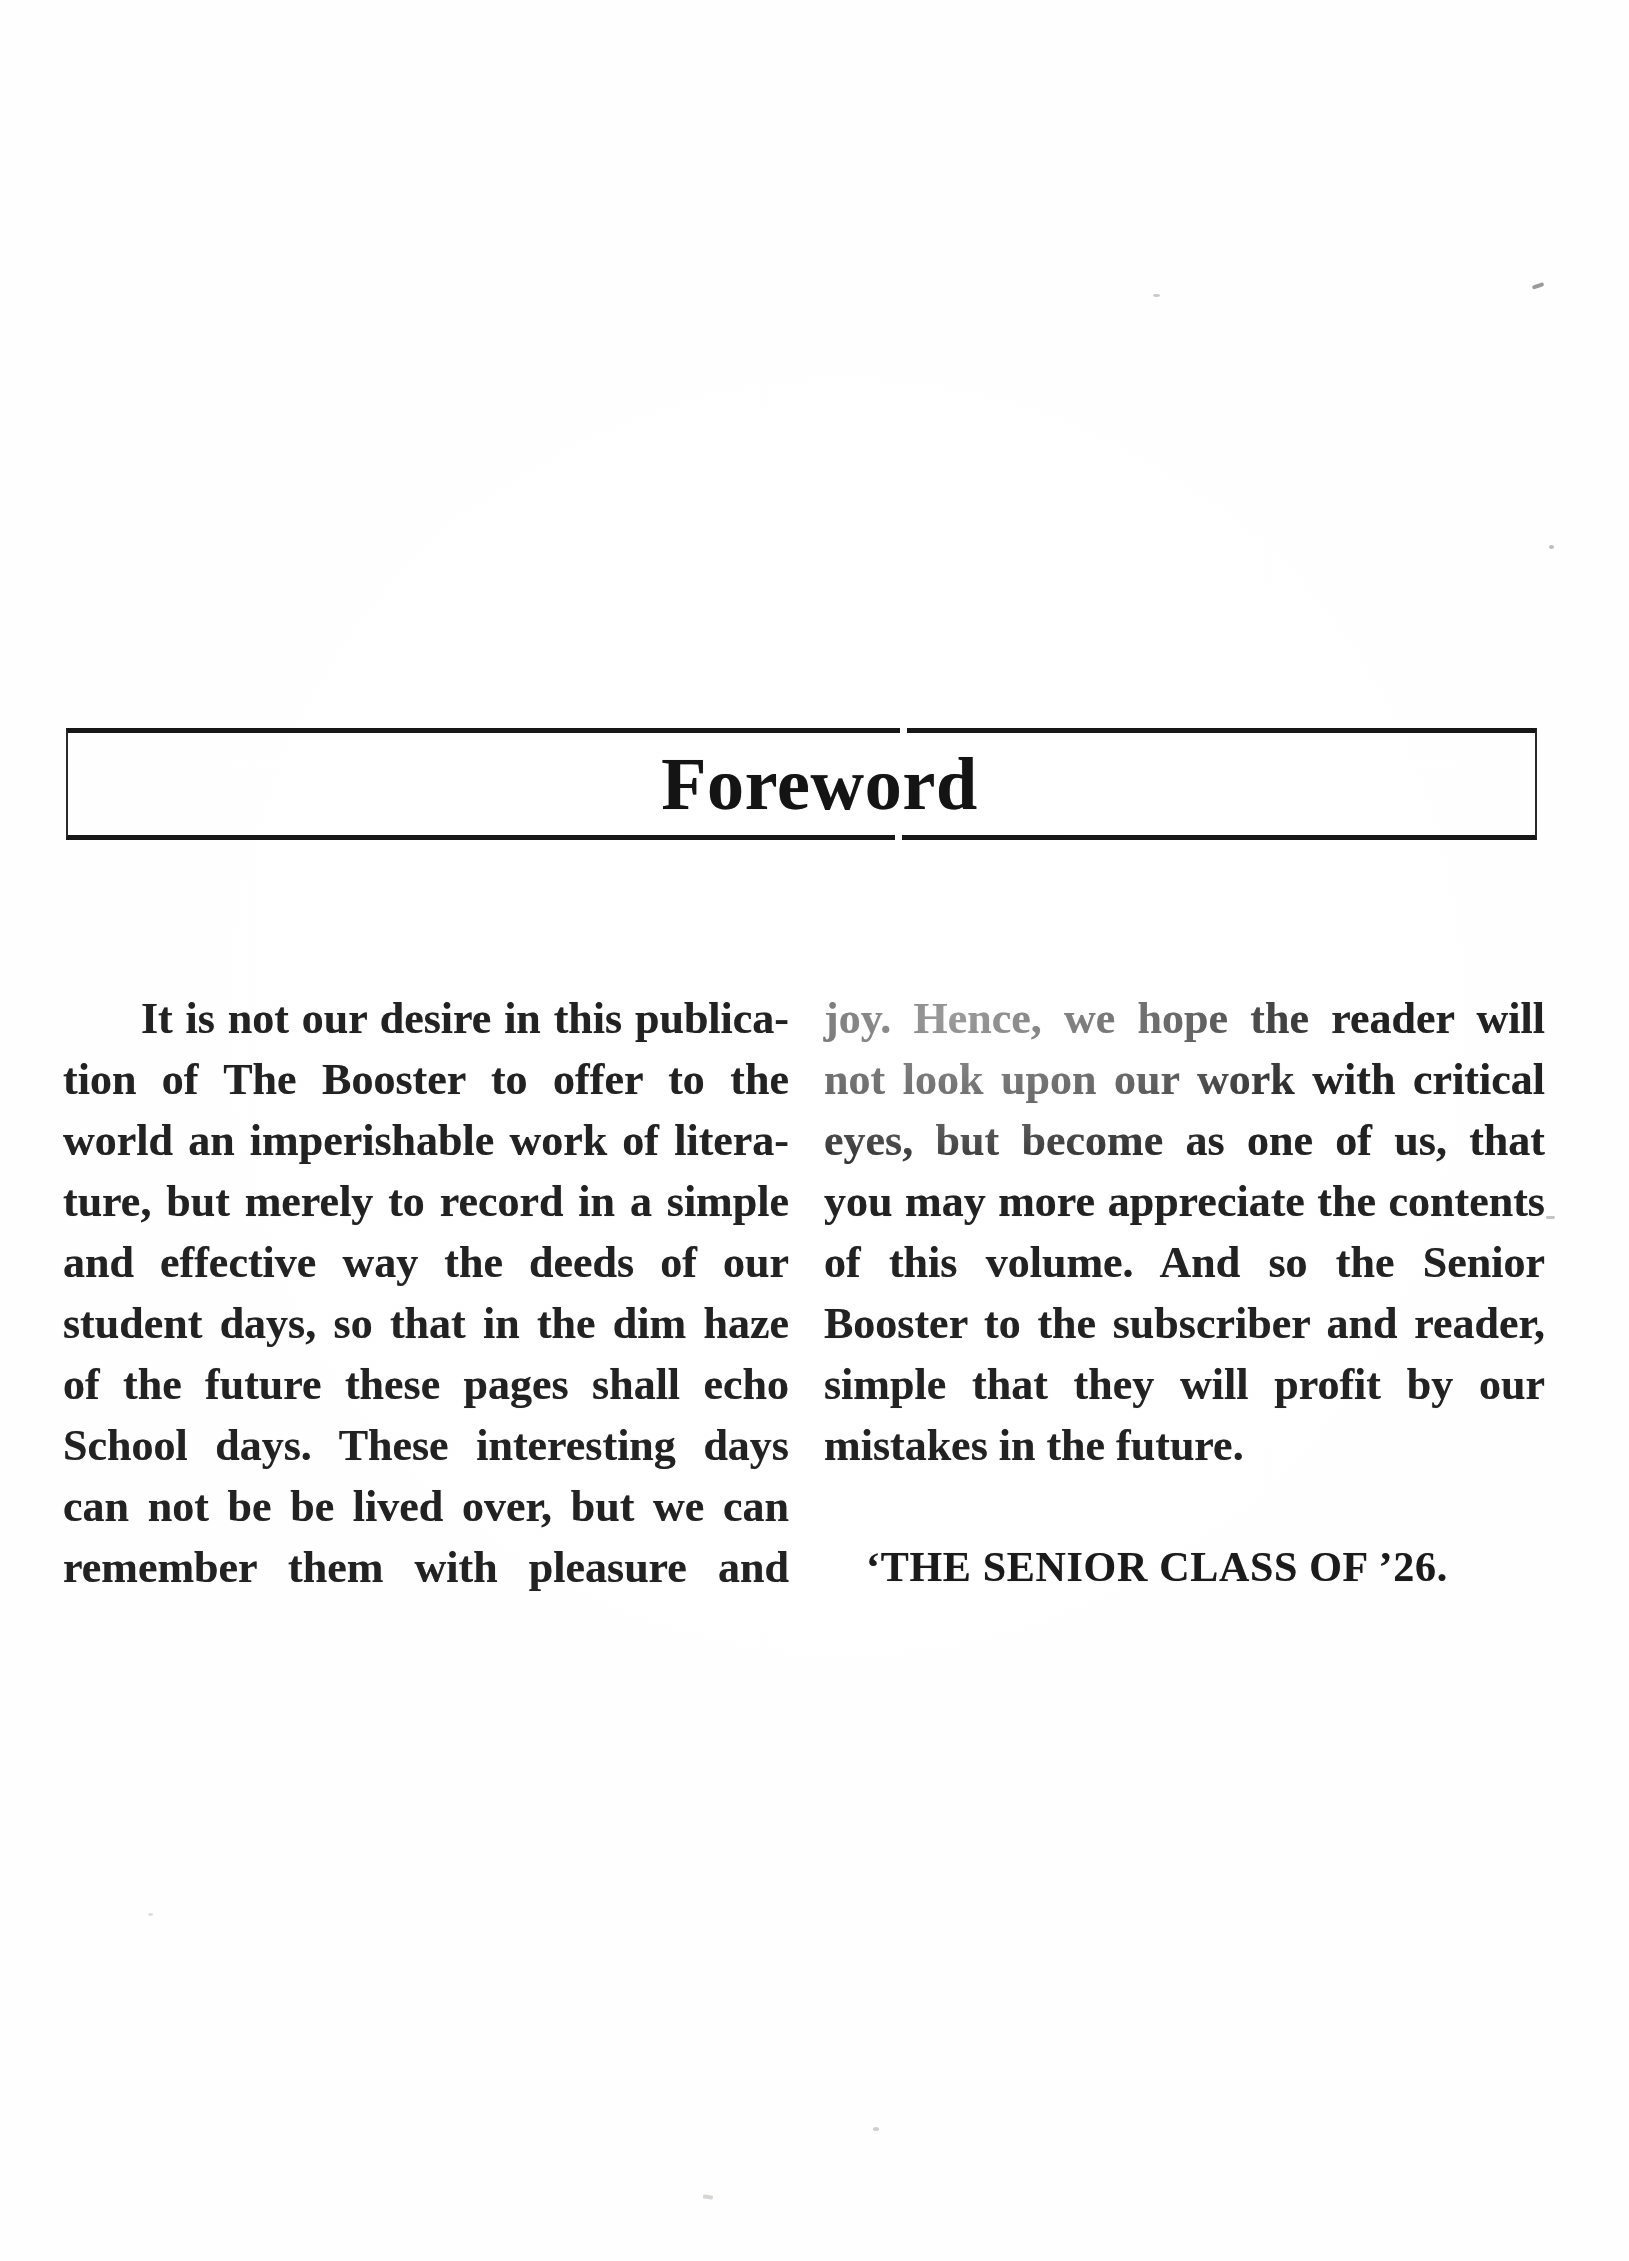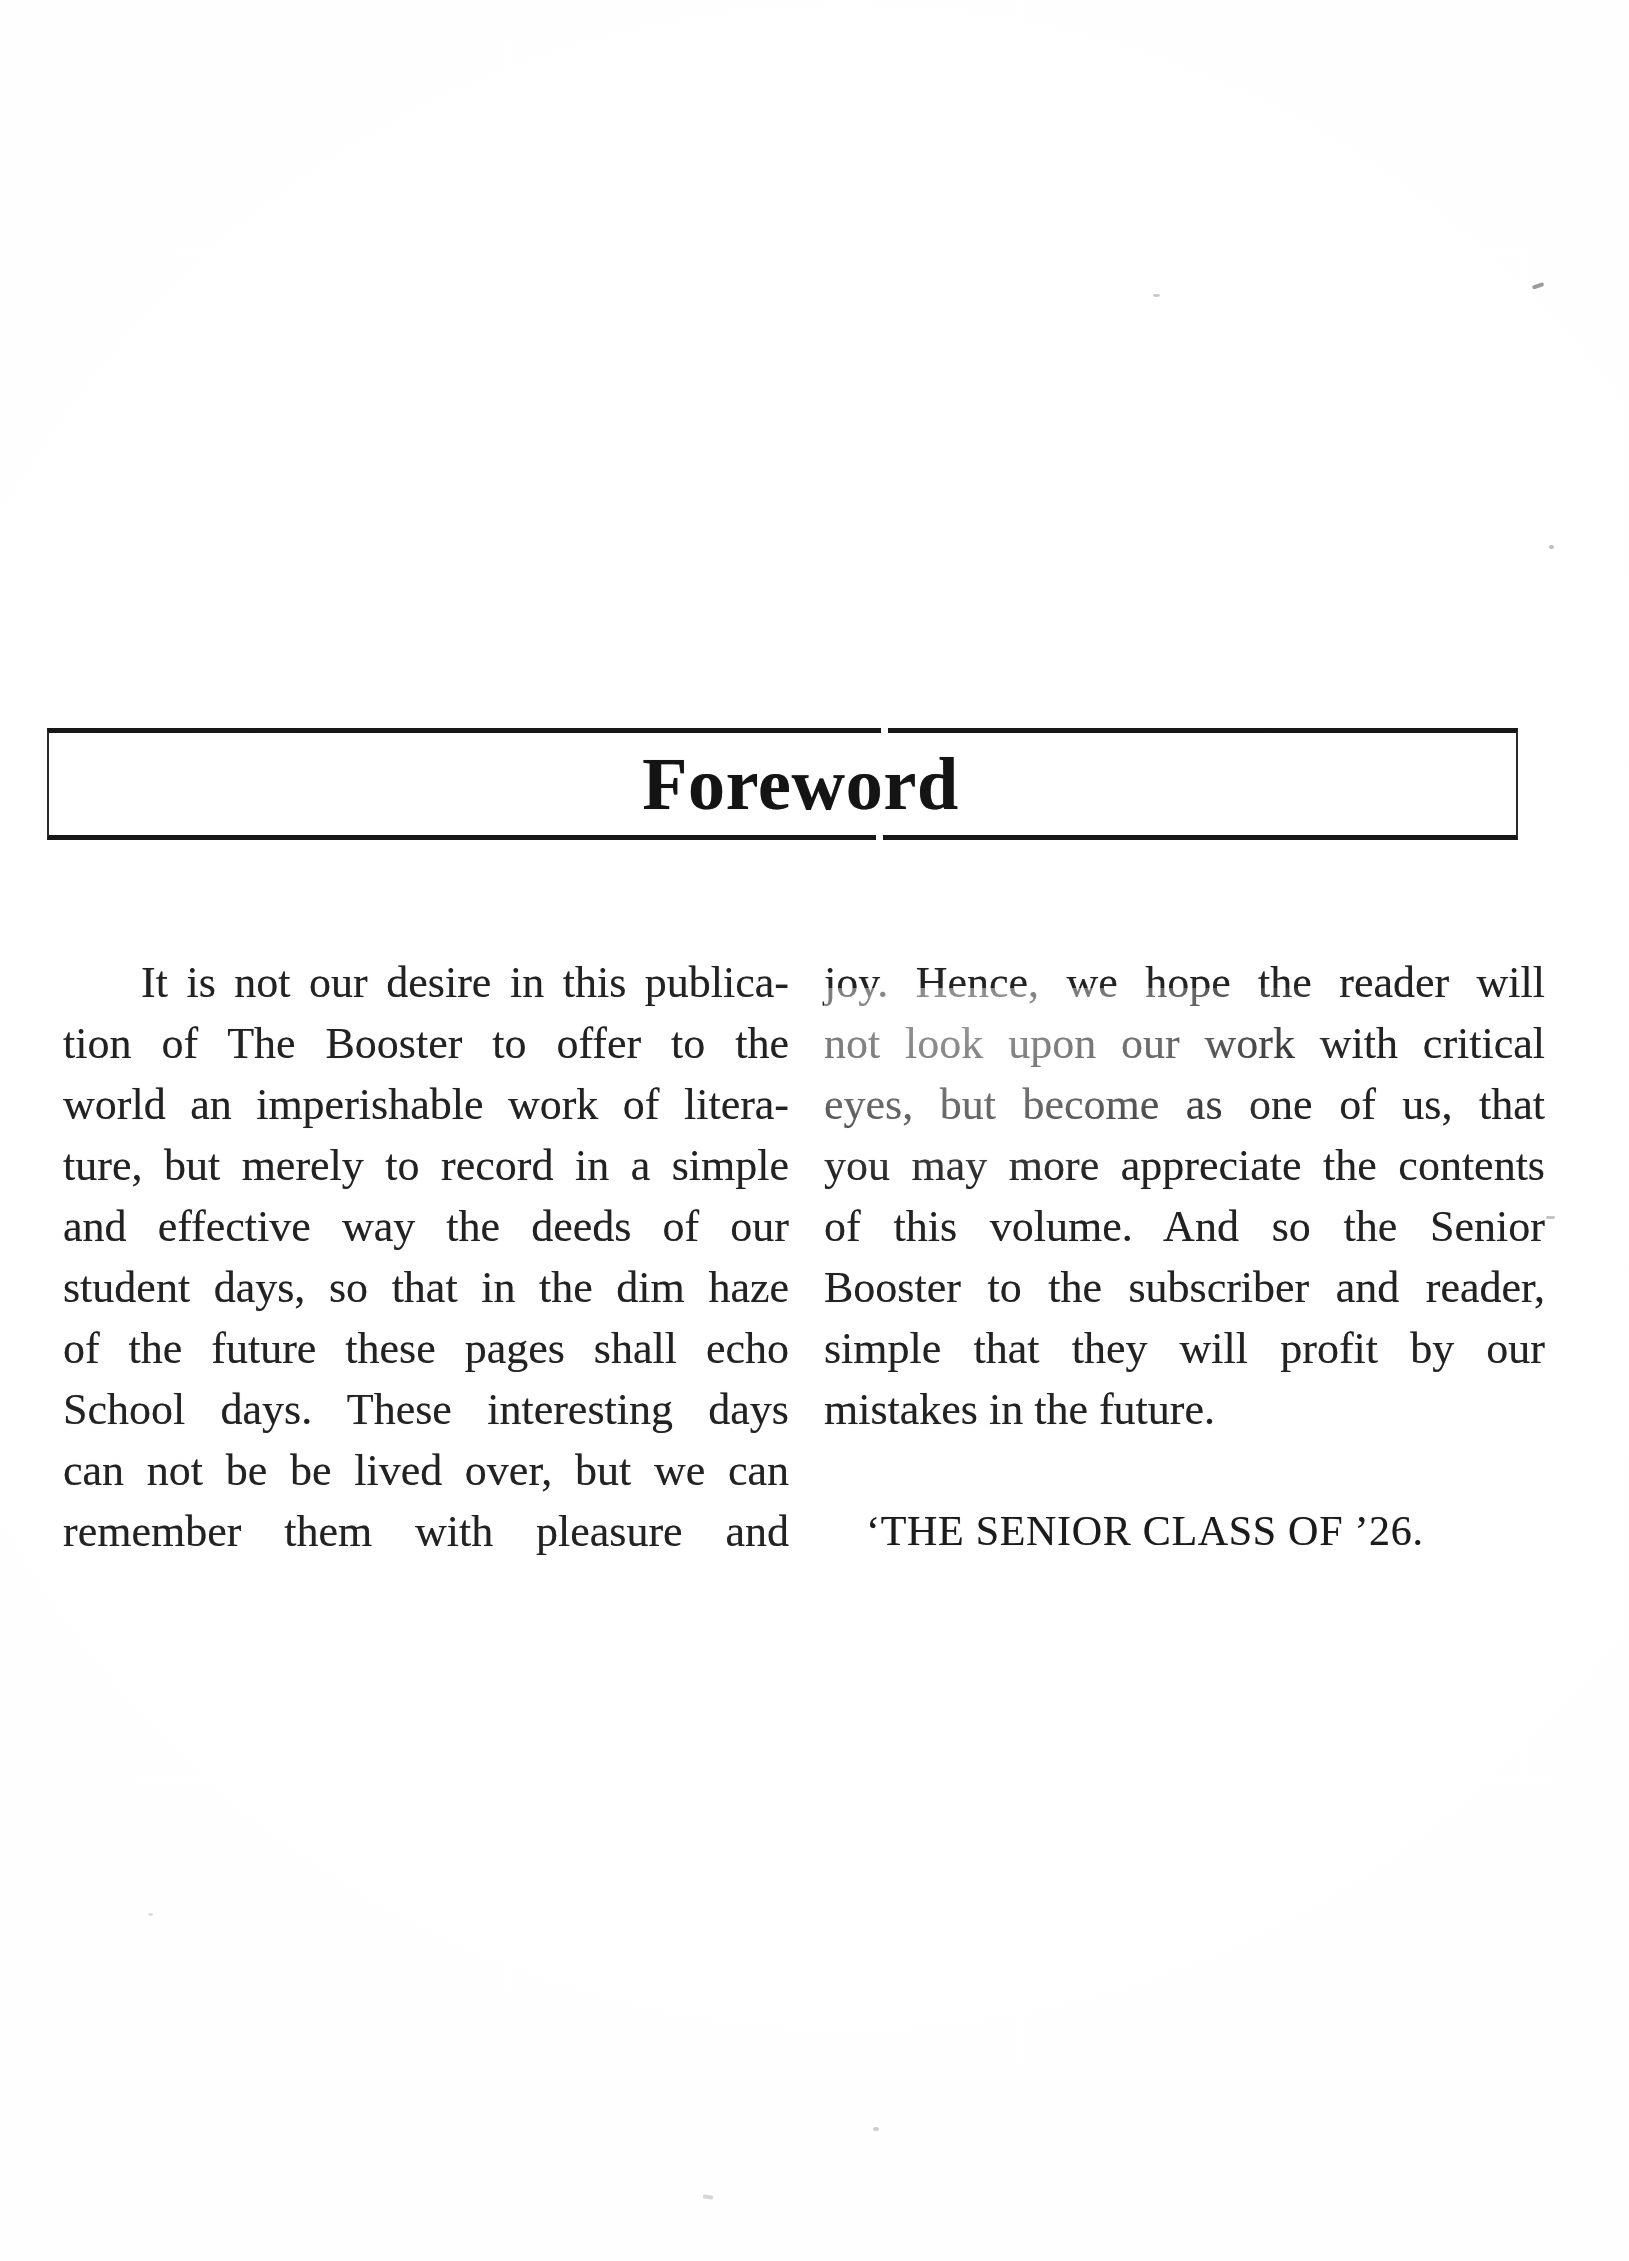--- a/index.html
+++ b/index.html
@@ -15,21 +15,21 @@
     background:
       radial-gradient(ellipse 160% 120% at 52% 45%, #ffffff 0%, #fefefe 55%, #f6f6f4 88%, #efefec 100%);
     overflow: hidden;
     font-family: "Liberation Serif", "DejaVu Serif", serif;
     color: #1d1d1d;
   }
 
   
   .title-box {
     position: absolute;
-    left: 47px;
+    left: 66px;
     top: 728px;
     width: 1471px;
     height: 112px;
     box-sizing: border-box;
     border-top: 5px solid #171717;
     border-bottom: 5px solid #171717;
     border-left: 2.9px solid #2a2a2a;
     border-right: 2.9px solid #2a2a2a;
     display: flex;
     align-items: center;
@@ -50,25 +50,26 @@
     width: 7.2px;
     height: 6.5px;
     background: #fefefe;
   }
   .rule-break.top    { left: 832px; top: -5.8px; }
   .rule-break.bottom { left: 827px; bottom: -5.8px; }
 
   
   .col {
     position: absolute;
-    top: 952px;
+    top: 988px;
     font-size: 44px;
     line-height: 61px;
     color: #222222;
     text-shadow: 0 0 0.7px rgba(20,20,20,0.45);
+    font-weight: bold;
   }
   .col-left  { left: 63px;   width: 726px; }
   .col-right { left: 824px; width: 721px; }
 
   .line {
     text-align: justify;
     text-align-last: justify;
     text-justify: inter-word;
     white-space: normal;
   }

